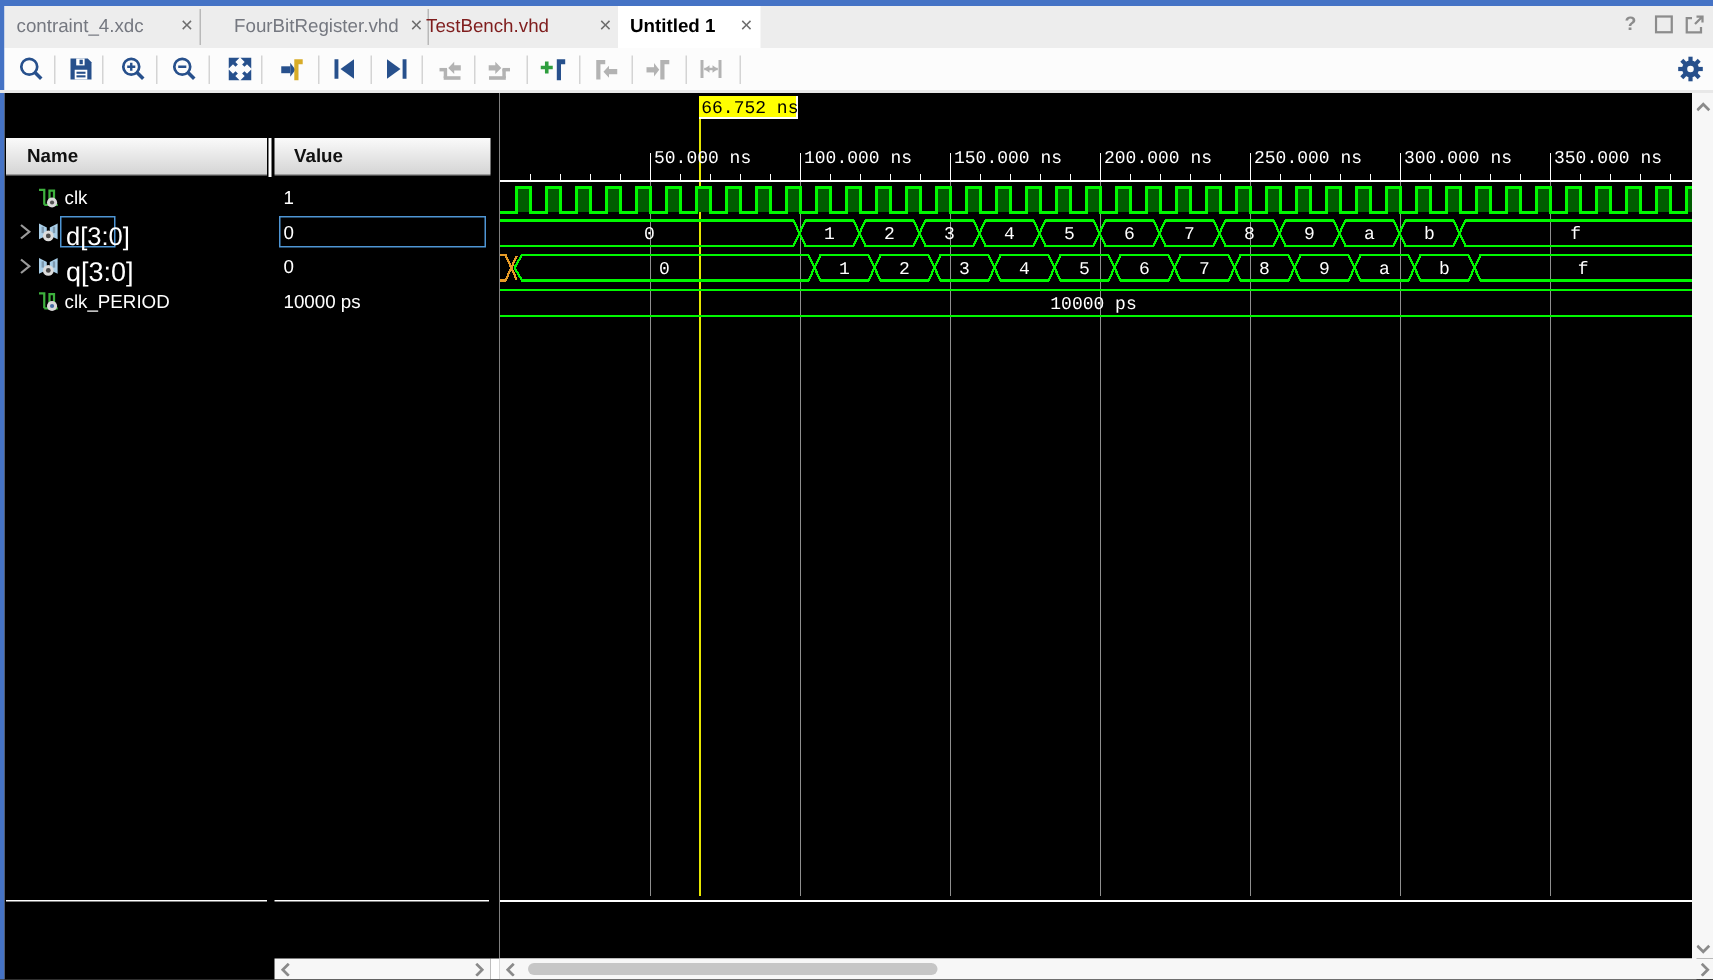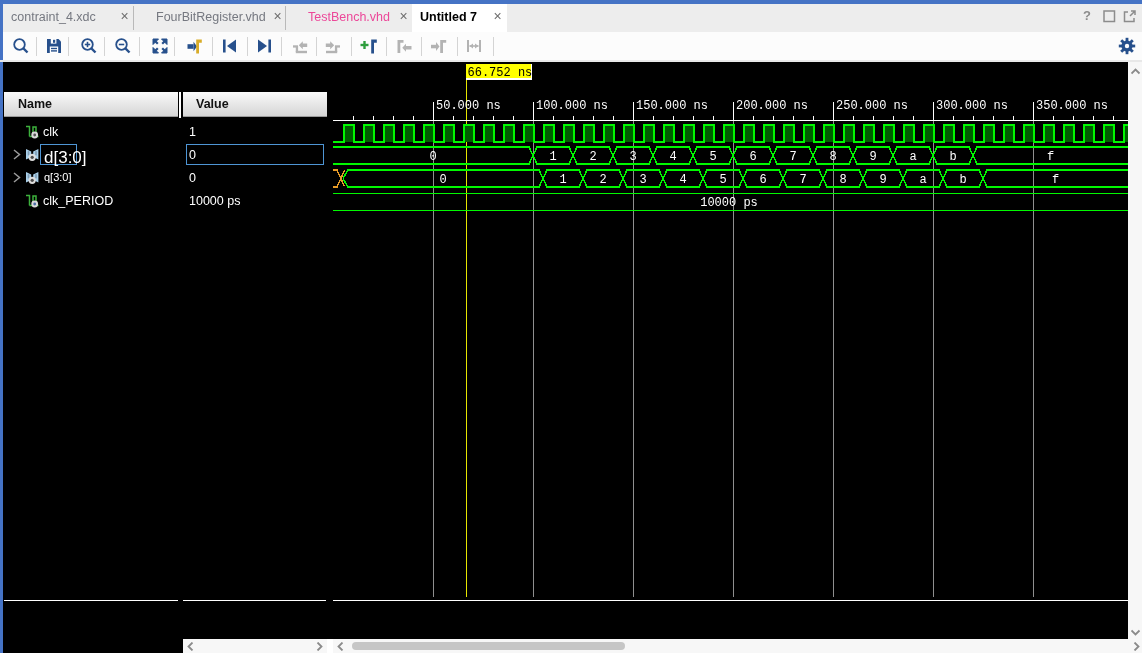--- a/index.html
+++ b/index.html
@@ -11,22 +11,22 @@
 <div class="abs" style="left:0;top:0;width:1142px;height:4px;background:#4573c5;"></div>
 
 <div class="abs" style="left:0;top:4px;width:3px;height:649px;background:#4573c5;"></div>
 
 <div class="abs" style="left:3px;top:4px;width:1139px;height:28px;background:#ededed;"></div>
 <div class="abs" style="left:412px;top:4px;width:95px;height:28px;background:#ffffff;"></div>
 <div class="abs" style="left:133px;top:6px;width:1px;height:24px;background:#b9b9b9;"></div>
 <div class="abs" style="left:285px;top:6px;width:1px;height:24px;background:#b9b9b9;"></div>
 <div class="abs" style="left:11px;top:10px;font-size:12.5px;color:#757880;">contraint_4.xdc</div>
 <div class="abs" style="left:140px;top:10px;font-size:12.5px;color:#757880;margin-left:16px;">FourBitRegister.vhd</div>
-<div class="abs" style="left:308px;top:10px;font-size:12.5px;color:#ec4899;">TestBench.vhd</div>
-<div class="abs" style="left:420px;top:10px;font-size:12.5px;font-weight:bold;color:#000;">Untitled 7</div>
+<div class="abs" style="left:284px;top:10px;font-size:12.5px;color:#7f1d1d;">TestBench.vhd</div>
+<div class="abs" style="left:420px;top:10px;font-size:12.5px;font-weight:bold;color:#000;">Untitled 1</div>
 <div class="abs" style="left:120.5px;top:8px;font-size:14px;color:#6e6e6e;">×</div>
 <div class="abs" style="left:273.5px;top:8px;font-size:14px;color:#6e6e6e;">×</div>
 <div class="abs" style="left:399.5px;top:8px;font-size:14px;color:#6e6e6e;">×</div>
 <div class="abs" style="left:493.5px;top:8px;font-size:14px;color:#6e6e6e;">×</div>
 
 <div class="abs" style="left:1083px;top:8px;font-size:13px;font-weight:bold;color:#8c8c8c;">?</div>
 <svg class="abs" style="left:1103px;top:10px;" width="13" height="13">
       <rect x="1" y="1" width="10.5" height="10.5" fill="none" stroke="#8c8c8c" stroke-width="1.5"></rect>
     </svg>
 <svg class="abs" style="left:1123px;top:10px;" width="14" height="13">
@@ -185,21 +185,21 @@
       <circle cx="7.2" cy="10.3" r="1.6" fill="#4a4a4a"></circle>
     </svg>
 <svg class="abs" style="left:25px;top:193px;" width="15" height="15">
       <path d="M1,2.5 H4.5 V12.5 M4.5,12.5 H8 V3 H11 V12.5 H13.5" fill="none" stroke="#3db13d" stroke-width="1.5"></path>
       <circle cx="9.7" cy="11" r="3.4" fill="#d9d9d9"></circle>
       <circle cx="9.7" cy="11" r="1.4" fill="#4a6fa5"></circle>
     </svg>
 <div class="abs" style="left:43px;top:125px;font-size:12.5px;color:#fff;">clk</div>
 <div class="abs" style="left:40px;top:144px;width:37px;height:21px;border:1px solid #4e95d4;"></div>
 <div class="abs" style="left:44px;top:148px;font-size:17px;color:#fff;">d[3:0]</div>
-<div class="abs" style="left:44px;top:171px;font-size:11px;color:#fff;">q[3:0]</div>
+<div class="abs" style="left:44px;top:171px;font-size:18px;color:#fff;">q[3:0]</div>
 <div class="abs" style="left:43px;top:194px;font-size:12.5px;color:#fff;">clk_PERIOD</div>
 <div class="abs" style="left:186px;top:144px;width:138px;height:21px;border:1px solid #4e95d4;"></div>
 <div class="abs" style="left:189px;top:125px;font-size:12.5px;color:#fff;">1</div>
 <div class="abs" style="left:189px;top:148px;font-size:12.5px;color:#fff;">0</div>
 <div class="abs" style="left:189px;top:171px;font-size:12.5px;color:#fff;">0</div>
 <div class="abs" style="left:189px;top:194px;font-size:12.5px;color:#fff;">10000 ps</div>
 
 <div class="abs" style="left:4px;top:600px;width:174px;height:1px;background:#fff;"></div>
 <div class="abs" style="left:183px;top:600px;width:143px;height:1px;background:#fff;"></div>
 

